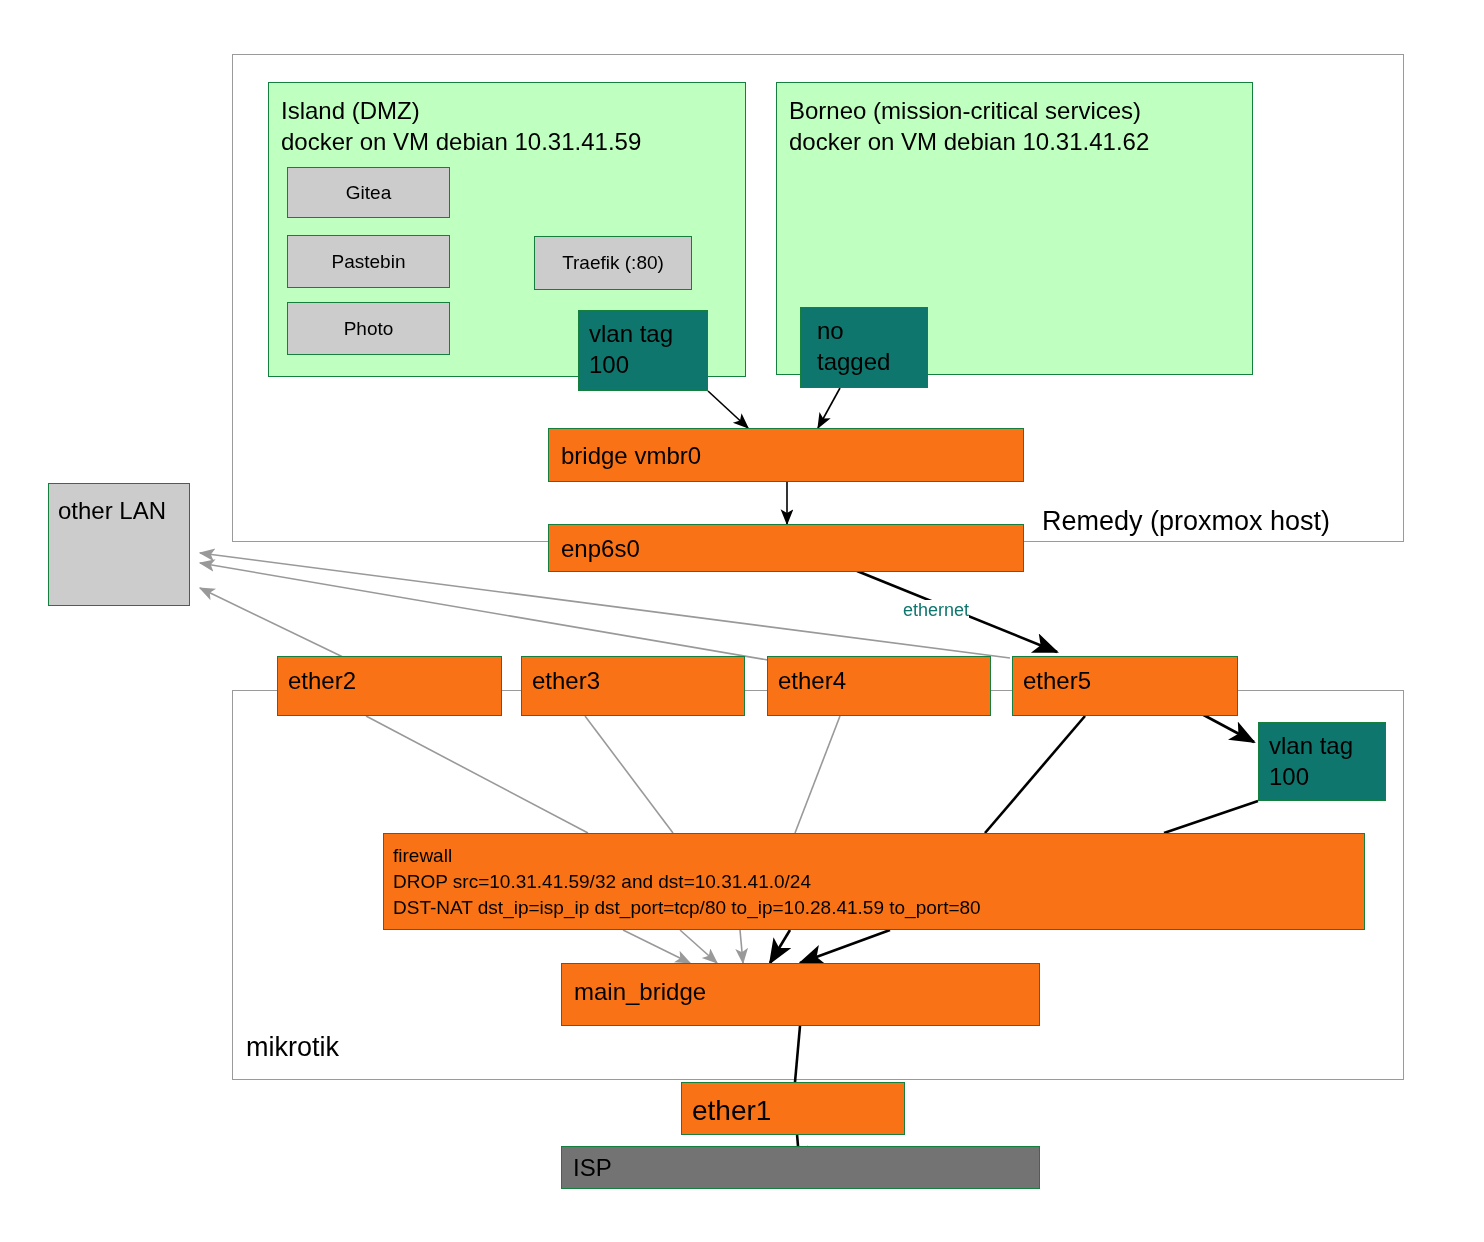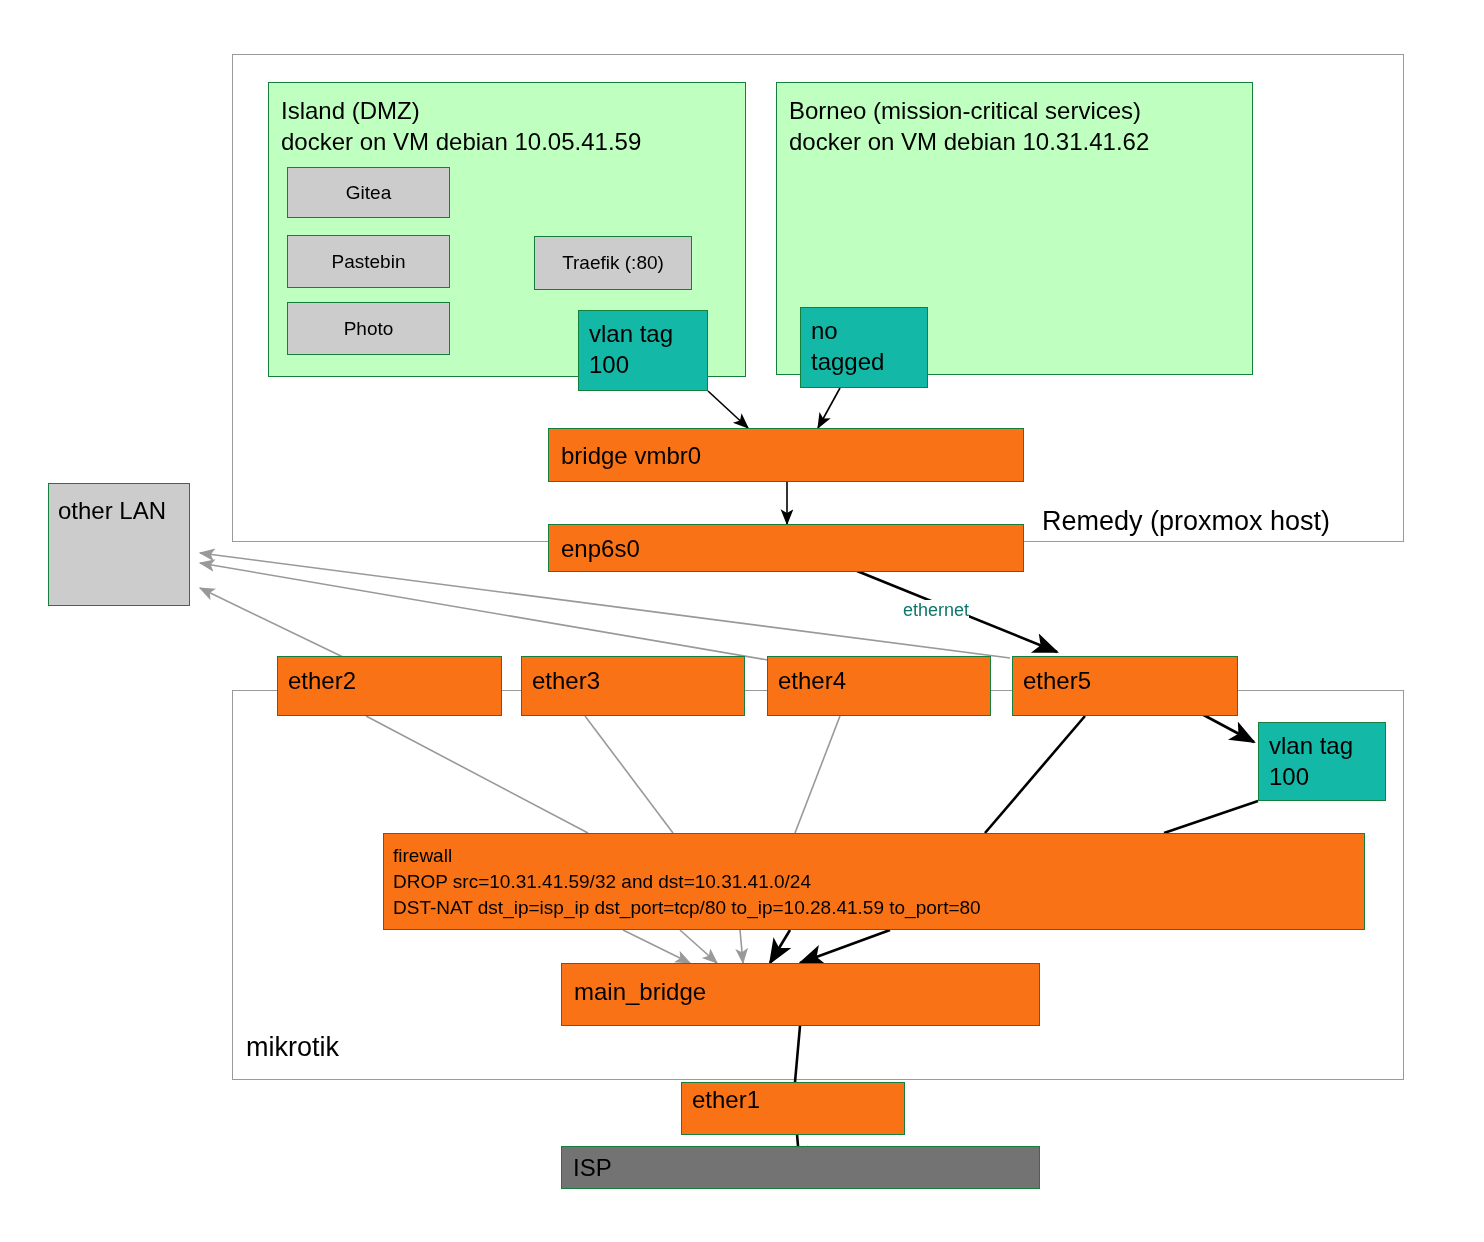--- a/index.html
+++ b/index.html
@@ -50,21 +50,21 @@
   .group-label {
     position: absolute;
     z-index: 3;
     background: #ffffff;
     white-space: pre;
     color: #000;
     padding: 0 2px;
   }
   .fill-green  { background: #bfffbf; }
   .fill-yellow { background: #f97316; }
-  .fill-pink   { background: #14b8a6; }
+  .fill-pink   { background: #0f766e; }
   .fill-gray   { background: #cccccc; }
   .fill-cyan   { background: #737373; }
 
   
   .tl { padding: 7px 0 0 9px; text-align: left; }
   .ctr {
     display: flex; align-items: center; justify-content: center;
     text-align: right; height: 100%;
   }
   .edge-label {
@@ -138,21 +138,21 @@
 
     <path d="M800,1026 L795,1082" stroke="#000" stroke-width="2.6" fill="none"></path>
 
     <path d="M797,1134 L800,1170" stroke="#000" stroke-width="2.6" fill="none" marker-end="url(#ahB)"></path>
   </svg>
 
   <div class="group-label" style="left:1040px; top:506px; font-size:27px;">Remedy (proxmox host)</div>
   <div class="group-label" style="left:244px; top:1032px; font-size:27px;">mikrotik</div>
 
   <div class="node fill-green" style="left:268px; top:82px; width:478px; height:295px;">
-    <div class="node-label tl" style="font-size:24px; padding-top:13px; padding-left:12px;"><span>Island (DMZ)</span><br><span>docker on VM debian 10.05.41.59</span></div>
+    <div class="node-label tl" style="font-size:24px; padding-top:13px; padding-left:12px;"><span>Island (DMZ)</span><br><span>docker on VM debian 10.31.41.59</span></div>
   </div>
 
   <div class="node fill-gray" style="left:287px; top:167px; width:163px; height:51px;">
     <div class="ctr" style="font-size:19px;">
         <span>Gitea</span>
       </div>
   </div>
   <div class="node fill-gray" style="left:287px; top:302px; width:163px; height:53px;">
     <div class="ctr" style="font-size:19px;">
         <span>Photo</span>
@@ -171,21 +171,21 @@
 
   <div class="node fill-green" style="left:776px; top:82px; width:477px; height:293px;">
     <div class="node-label tl" style="font-size:24px; padding-top:13px; padding-left:12px;"><span>Borneo (mission-critical services)</span><br><span>docker on VM debian 10.31.41.62</span></div>
   </div>
 
   <div class="node fill-pink" style="left:578px; top:310px; width:130px; height:81px;">
     <div class="node-label tl" style="font-size:24px; padding-top:8px; padding-left:10px;">vlan tag
 100</div>
   </div>
   <div class="node fill-pink" style="left:800px; top:307px; width:128px; height:81px;">
-    <div class="node-label tl" style="font-size:24px; padding-top:8px; padding-left:10px;">no
+    <div class="node-label tl" style="font-size:24px; padding-top:8px; padding-left:16px;">no
 tagged</div>
   </div>
 
   <div class="node fill-yellow" style="left:548px; top:428px; width:476px; height:54px;">
     <div class="node-label tl" style="font-size:24px; padding-top:12px; padding-left:12px;">bridge vmbr0</div>
   </div>
   <div class="node fill-yellow" style="left:548px; top:524px; width:476px; height:48px;">
     <div class="node-label tl" style="font-size:24px; padding-top:9px; padding-left:12px;">enp6s0</div>
   </div>
 
@@ -214,19 +214,19 @@
   </div>
 
   <div class="node fill-yellow" style="left:383px; top:833px; width:982px; height:97px;">
     <div class="node-label tl" style="font-size:19px; padding-top:9px; padding-left:9px; line-height:1.38;"><span>firewall</span><br><span>DROP src=10.31.41.59/32 and dst=10.31.41.0/24</span><br><span>DST-NAT dst_ip=isp_ip dst_port=tcp/80 to_ip=10.28.41.59 to_port=80</span></div>
   </div>
 
   <div class="node fill-yellow" style="left:561px; top:963px; width:479px; height:63px;">
     <div class="node-label tl" style="font-size:24px; padding-top:13px; padding-left:12px;">main_bridge</div>
   </div>
   <div class="node fill-yellow" style="left:681px; top:1082px; width:224px; height:53px;">
-    <div class="node-label tl" style="font-size:24px; padding-top:2px; padding-left:10px;">ether1</div>
+    <div class="node-label tl" style="font-size:28px; padding-top:10px; padding-left:10px;">ether1</div>
   </div>
   <div class="node fill-cyan" style="left:561px; top:1146px; width:479px; height:43px;">
     <div class="node-label tl" style="font-size:24px; padding-top:6px; padding-left:11px;">ISP</div>
   </div>
 
 </div>
 
 </body></html>

